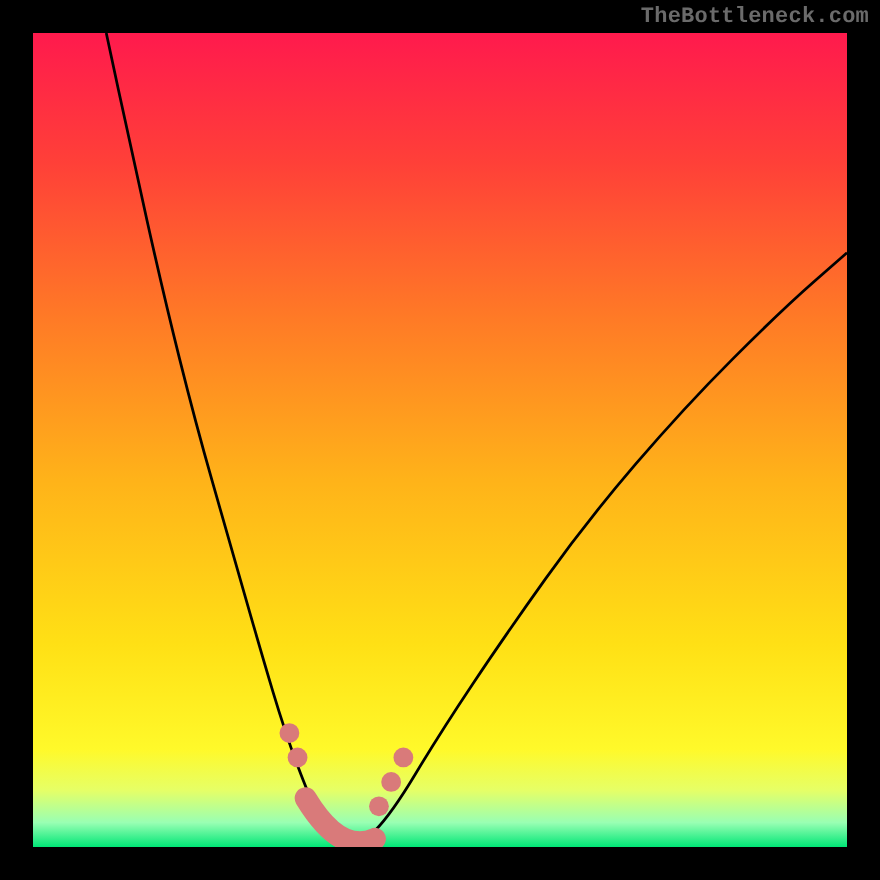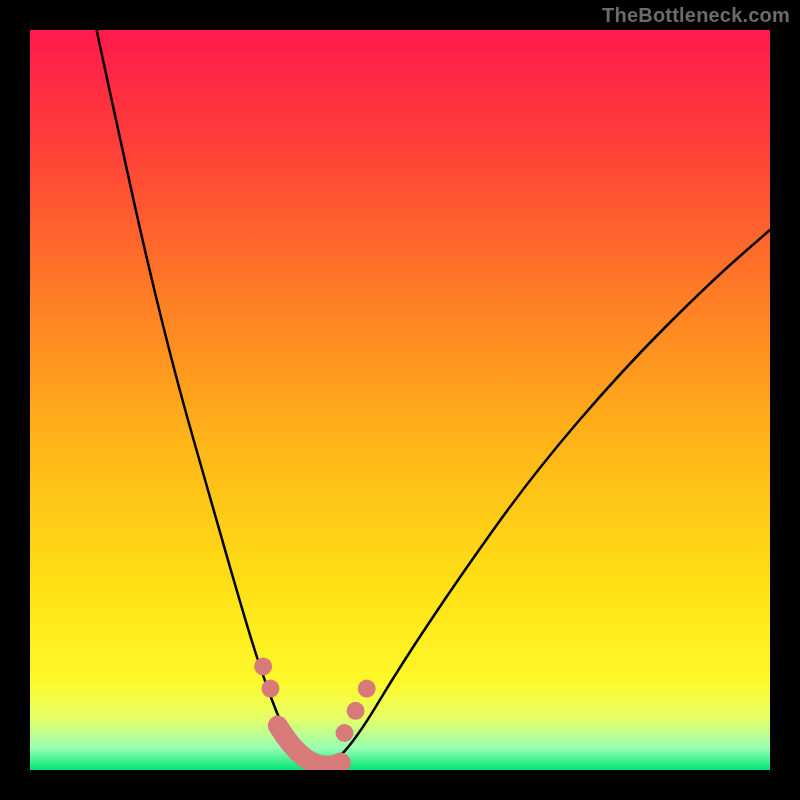--- a/index.html
+++ b/index.html
@@ -34,21 +34,21 @@
       var(--c5) 88%,
       var(--c6) 93%,
       var(--c7) 97%,
       var(--c8) 100%
     );
   }
   .attribution {
     position: absolute;
     top: 4px;
     right: 10px;
-    font-family: Liberation Sans, sans-serif;
+    font-family: Liberation Mono, monospace;
     font-size: 20px;
     font-weight: 600;
     color: #6b6b6b;
     letter-spacing: 0.2px;
   }
   svg.curve {
     position: absolute;
     left: 0;
     top: 0;
     width: 740px;

